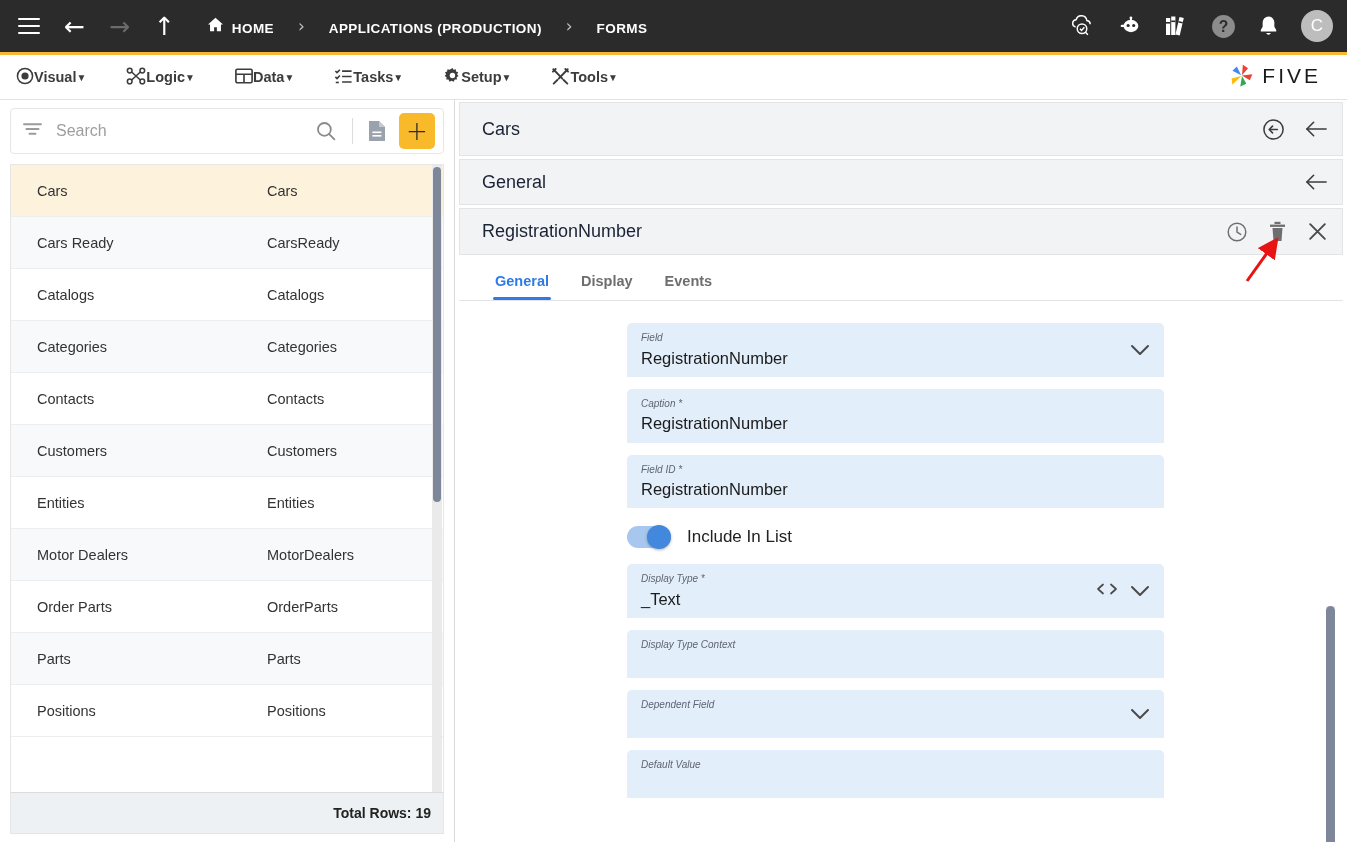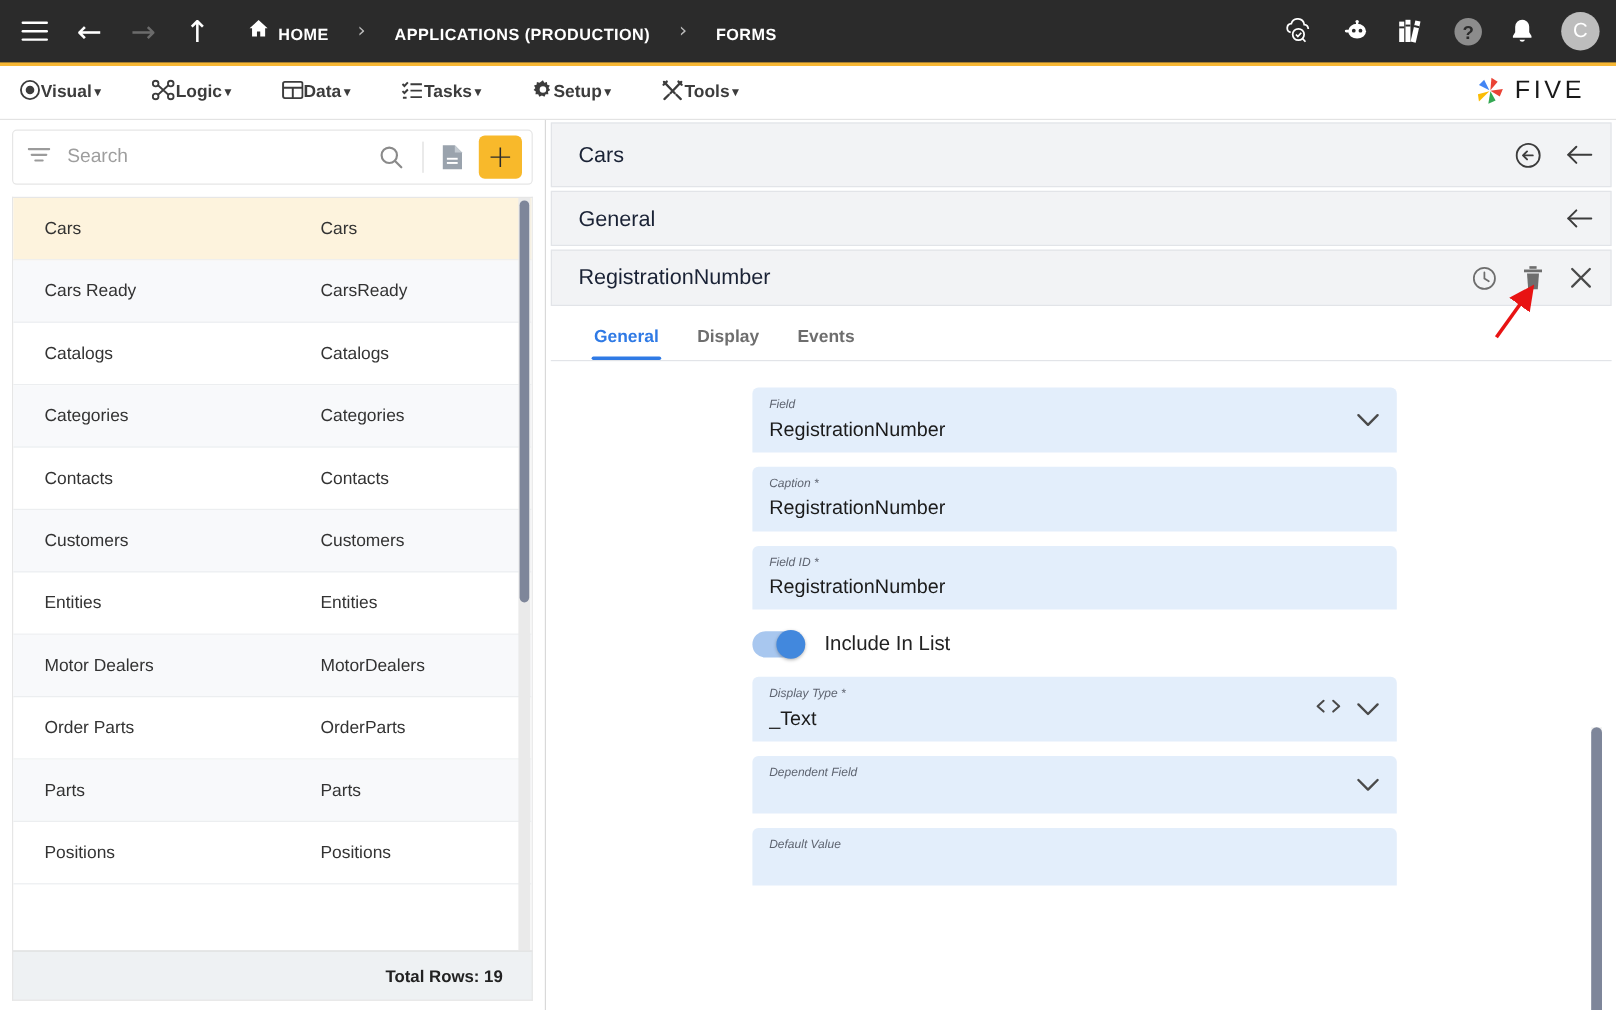--- a/index.html
+++ b/index.html
@@ -105,21 +105,21 @@
   }
   .lscroll .thumb {
     position:absolute; top:2px; left:1px; width:8px; height: 335px;
     background:#7e869a; border-radius:4px;
   }
 
   .total-bar {
     height: 42px; background:#eef1f3; border:1px solid #e6e6e6; border-top:1px solid #dcdcdc;
     margin: 0 10px 8px 10px;
     display:flex; align-items:center; justify-content:flex-end;
-    padding-right: 24px; font-size:14px; font-weight:700; color:#222;
+    padding-right: 12px; font-size:14px; font-weight:700; color:#222;
   }
 
   
   .right-panel { flex:1; display:flex; flex-direction:column; background:#ffffff; position:relative; overflow:hidden; }
   .card-header {
     background:#f2f3f5; border:1px solid #e2e4e8;
     height: 54px; display:flex; align-items:center;
     padding: 0 14px 0 22px; margin: 2px 4px 0 4px;
   }
   .card-header .ttl { font-size:18px; color:#1a2235; font-weight:400; }
@@ -522,20 +522,24 @@
                 <path d="M15 2l5 4.5-5 4.5"></path>
             </svg>
           </span>
           <span class="chev">
             <svg width="20" height="13" viewBox="0 0 20 13" fill="none" stroke="#4a4a4a" stroke-width="2" stroke-linecap="round" stroke-linejoin="round">
                 <path d="M2 2.5 10 10.5 18 2.5"></path>
               </svg>
           </span>
         </div>
 
+        <div class="fld empty">
+          <div class="lbl">Display Type Context</div>
+          <div class="val"></div>
+        </div>
 
         <div class="fld empty">
           <div class="lbl">Dependent Field</div>
           <div class="val"></div>
           <span class="chev">
             <svg width="20" height="13" viewBox="0 0 20 13" fill="none" stroke="#4a4a4a" stroke-width="2" stroke-linecap="round" stroke-linejoin="round">
                 <path d="M2 2.5 10 10.5 18 2.5"></path>
               </svg>
           </span>
         </div>

